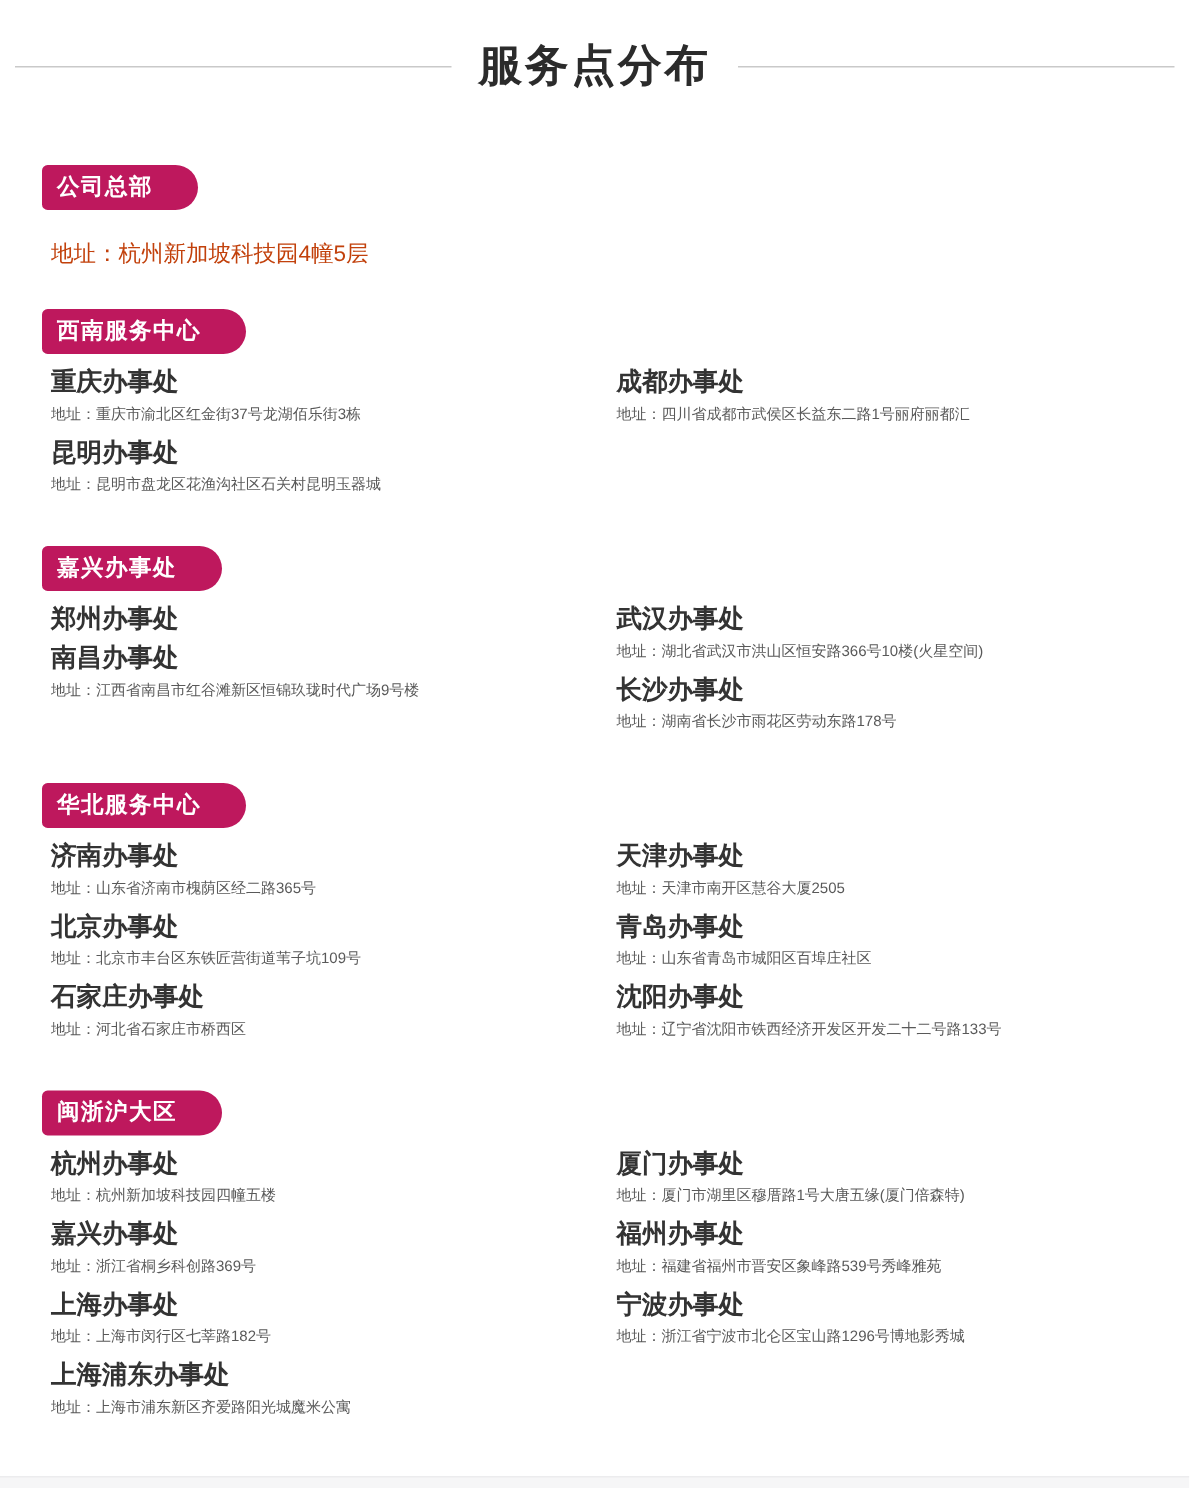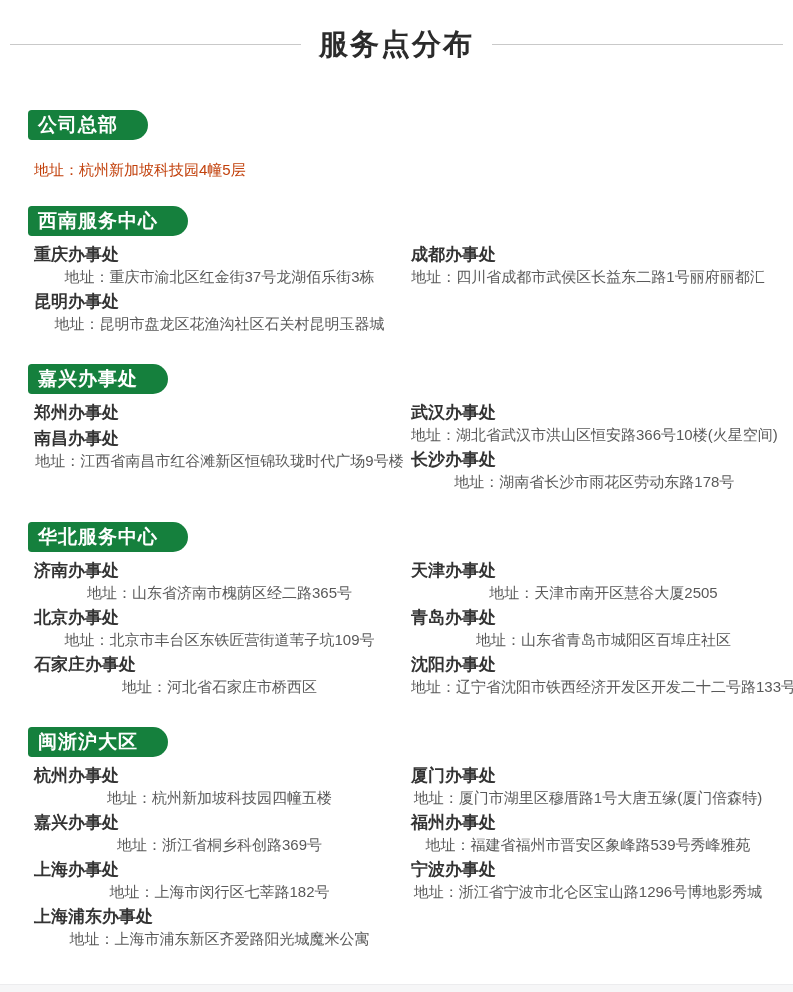--- a/index.html
+++ b/index.html
@@ -37,23 +37,23 @@
   }
   
   .content { padding:0 28px; }
   .section-hq { margin-top:48px; }
   .section { margin-top:26px; }
   .badge {
     display:inline-block;
     height:30px;
     line-height:30px;
     padding:0 30px 0 10px;
-    background:#15803d;
+    background:#be185d;
     color:#ffffff;
-    font-size:19px;
+    font-size:15px;
     font-weight:700;
     letter-spacing:1px;
     border-radius:4px 16px 16px 4px;
     margin-bottom:8px;
     white-space:nowrap;
   }
   .hq-address {
     margin-top:11px;
     padding-left:6px;
     font-size:15px;
@@ -72,25 +72,24 @@
   }
   .office-name {
     font-size:17px;
     line-height:22px;
     font-weight:700;
     color:#333333;
     white-space:nowrap;
   }
   .office-addr {
     margin-top:1px;
-    font-size:15px;
+    font-size:10px;
     line-height:20px;
     color:#595959;
     white-space:nowrap;
-    text-align:center;
   }
   .footer-strip {
     position:absolute;
     left:0; right:0; bottom:0;
     height:8px;
     background:#f6f6f7;
     border-top:1px solid #ececee;
   }
 </style>
 </head>

